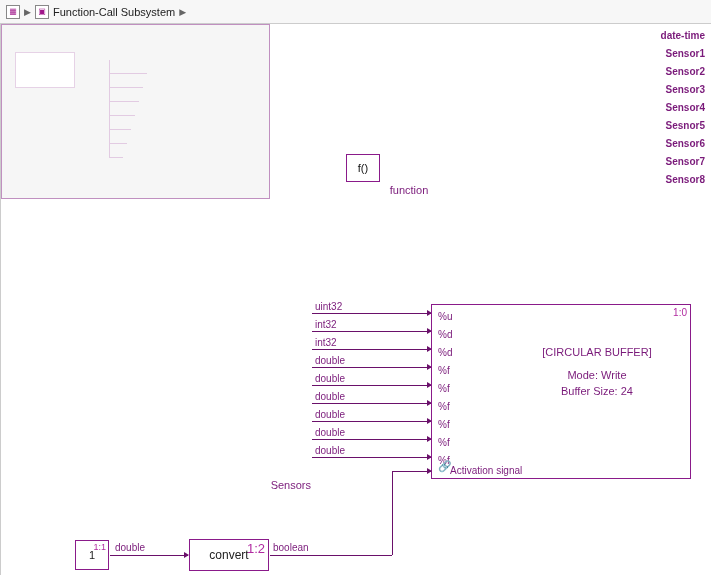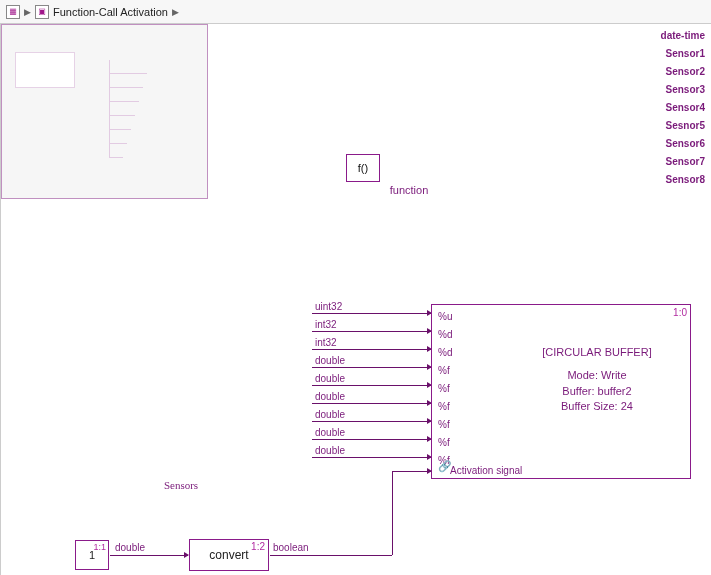--- a/index.html
+++ b/index.html
@@ -52,21 +52,21 @@
     left: 345px; top: 130px;
     width: 34px; height: 28px;
     display: flex; align-items: center; justify-content: center;
   }
   .func-block span { color: #111; font-size: 11px; }
   .func-label { top: 160px; left: 340px; width: 48px; position: absolute; color:#7a1a7a; text-align:center;margin-left:44px; }
 
   
   .sensors-block {
     left: 50px; top: 278px;
-    width: 207px; height: 175px;
+    width: 269px; height: 175px;
     background: #f6f6f6;
     border: 1px solid #c090c0;
     font-weight: bold;
   }
   .sensors-inner {
     position: absolute;
     left: 14px; top: 28px;
     width: 60px; height: 36px;
     border: 1px solid #e6d2e6;
     background: #fff;
@@ -79,23 +79,22 @@
   .sensor-port {
     position: absolute;
     right: 6px;
     color: #7a1a7a;
     font-size: 10px;
     text-align: right;
   }
   .sensors-title {
     position: absolute;
     left: 50px; top: 455px;
-    width: 260px; text-align: center;
-    color: #7a1a7a;
-    font-family: Liberation Serif, serif;
+    width: 260px; text-align: right;
+    color: #7a1a7a;
   }
 
   
   .type-label {
     position: absolute;
     color: #7a1a7a;
     font-size: 10px;
   }
 
   
@@ -166,31 +165,31 @@
   
   .conv-block {
     left: 188px; top: 515px;
     width: 80px; height: 32px;
     border: 1px solid #8a1a8a;
     background: #fff;
     display:flex;align-items:center;justify-content:center;
     color:#222;
     font-size:12px;
   }
-  .conv-badge { position:absolute; right:3px; top:1px; font-size:10px; color:#b02aa0; }
+  .conv-badge { position:absolute; right:3px; top:1px; font-size:13px; color:#b02aa0; }
 
 </style>
 </head>
 <body>
 
 <div class="breadcrumb">
   <span class="bc-icon">▦</span>
   <span class="bc-sep">▶</span>
   <span class="bc-icon">▣</span>
-  <span class="bc-link">Function-Call Activation</span>
+  <span class="bc-link">Function-Call Subsystem</span>
   <span class="bc-sep">▶</span>
 </div>
 
 <div class="canvas">
 
   <div class="block func-block">
     <span>f()</span>
   </div>
   <div class="func-label">function</div>
 
@@ -264,21 +263,20 @@
     <span class="cbuf-port" style="top:96px">%f</span>
     <span class="cbuf-port" style="top:114px">%f</span>
     <span class="cbuf-port" style="top:132px">%f</span>
     <span class="cbuf-port" style="top:150px">%f</span>
     <span class="cbuf-port" style="top:160px; left:18px">Activation signal</span>
     <span class="cbuf-icon">🔗</span>
     <div class="cbuf-center">
       <div>[CIRCULAR BUFFER]</div>
       <div style="height:8px"></div>
       <div>Mode: Write</div>
-      <div>Buffer: buffer2</div>
       <div>Buffer Size: 24</div>
     </div>
   </div>
 
   <div class="block const-block">
     <span class="const-badge">1:1</span>
     <span>1</span>
   </div>
   <span class="type-label" style="left:114px; top:518px">double</span>
   <div class="wire" style="left:109px; top:531px; width:78px"></div>

